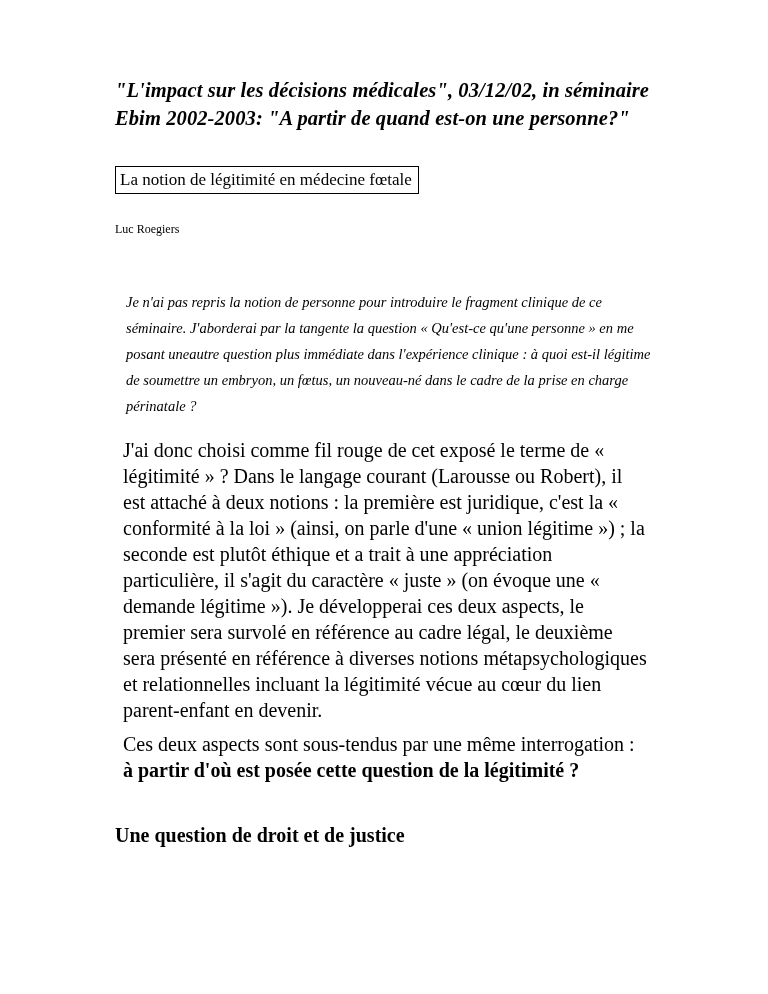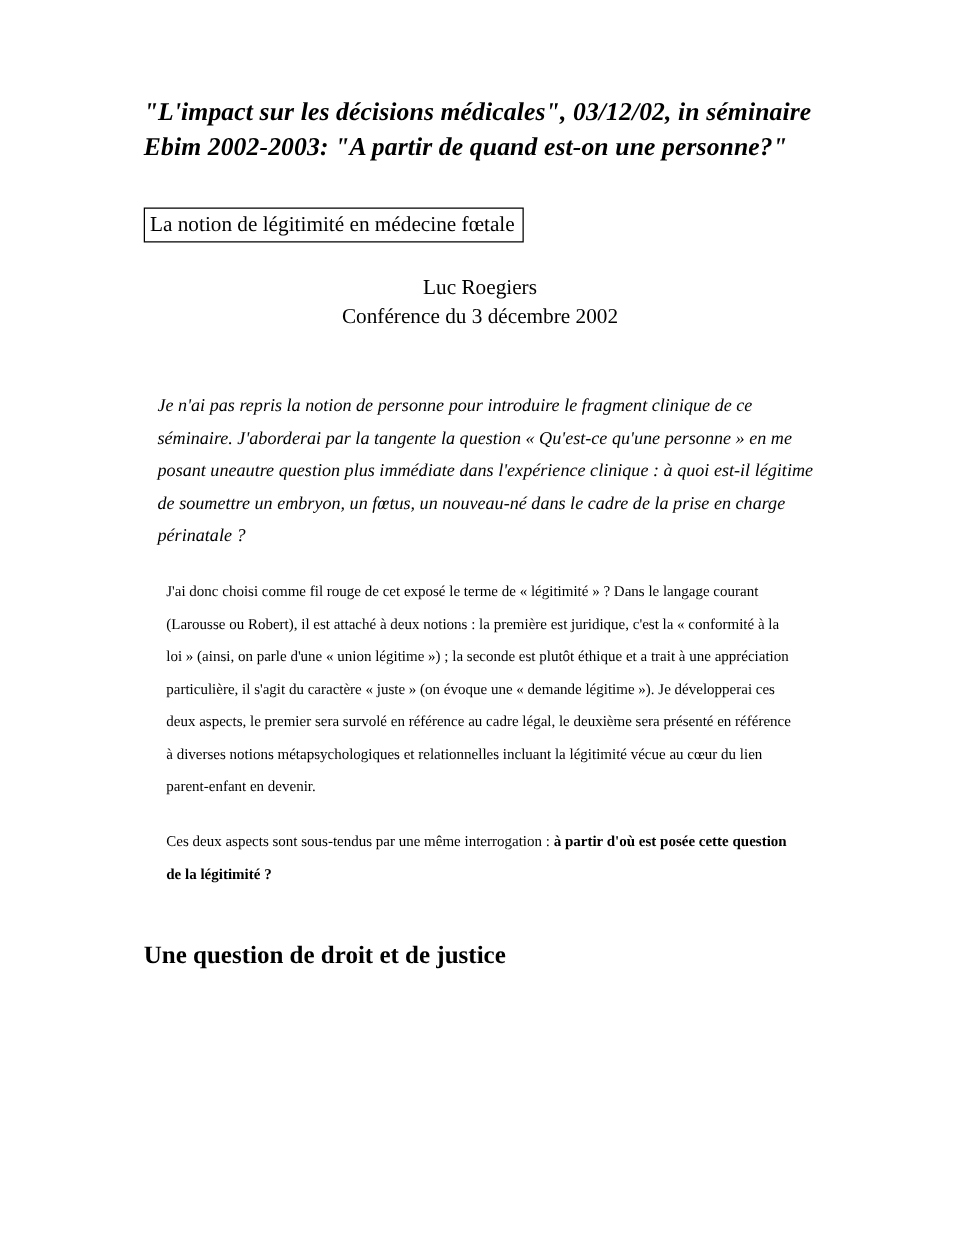--- a/index.html
+++ b/index.html
@@ -38,35 +38,35 @@
     margin: 0 0 24px 0;
   }
   .boxed-heading {
     display: inline-block;
     border: 1px solid #000000;
     padding: 2px 6px 3px 4px;
     font-size: 17px;
     line-height: 21px;
   }
   .byline {
-    text-align: center;
-    font-size: 17px;
+    text-align: left;
+    font-size: 12px;
     line-height: 23px;
     margin: 0 2px 48px 0;
   }
   .intro {
     font-style: italic;
     font-size: 14.5px;
     line-height: 26px;
     margin: 0 0 18px 11px;
   }
   .body-p {
-    font-size: 12px;
+    font-size: 20px;
     line-height: 26px;
-    margin: 18px;
+    margin: 8px;
   }
   .section-heading {
     font-size: 20px;
     font-weight: bold;
     line-height: 20px;
     margin: 42px 0 28px 0;
   }
   strong {
     font-weight: bold;
   }
@@ -78,21 +78,20 @@
   <div class="content">
 
     <h1 class="doc-title">"L'impact sur les décisions médicales", 03/12/02, in séminaire Ebim 2002-2003: "A partir de quand est-on une personne?"</h1>
 
     <div class="boxed-row">
       <span class="boxed-heading">La notion de légitimité en médecine fœtale</span>
     </div>
 
     <div class="byline">
       <div>Luc Roegiers</div>
-      <div>Conférence du 3 décembre 2002</div>
     </div>
 
     <p class="intro">Je n'ai pas repris la notion de personne pour introduire le fragment clinique de ce séminaire. J'aborderai par la tangente la question « Qu'est-ce qu'une personne » en me posant uneautre question plus immédiate dans l'expérience clinique : à quoi est-il légitime de soumettre un embryon, un fœtus, un nouveau-né dans le cadre de la prise en charge périnatale ?</p>
 
     <p class="body-p">J'ai donc choisi comme fil rouge de cet exposé le terme de « légitimité » ? Dans le langage courant (Larousse ou Robert), il est attaché à deux notions : la première est juridique, c'est la « conformité à la loi » (ainsi, on parle d'une « union légitime ») ; la seconde est plutôt éthique et a trait à une appréciation particulière, il s'agit du caractère « juste » (on évoque une « demande légitime »). Je développerai ces deux aspects, le premier sera survolé en référence au cadre légal, le deuxième sera présenté en référence à diverses notions métapsychologiques et relationnelles incluant la légitimité vécue au cœur du lien parent-enfant en devenir.</p>
 
     <p class="body-p"><span>Ces deux aspects sont sous-tendus par une même interrogation : </span><strong>à partir d'où est posée cette question de la légitimité ?</strong></p>
 
     <h2 class="section-heading">Une question de droit et de justice</h2>
 

